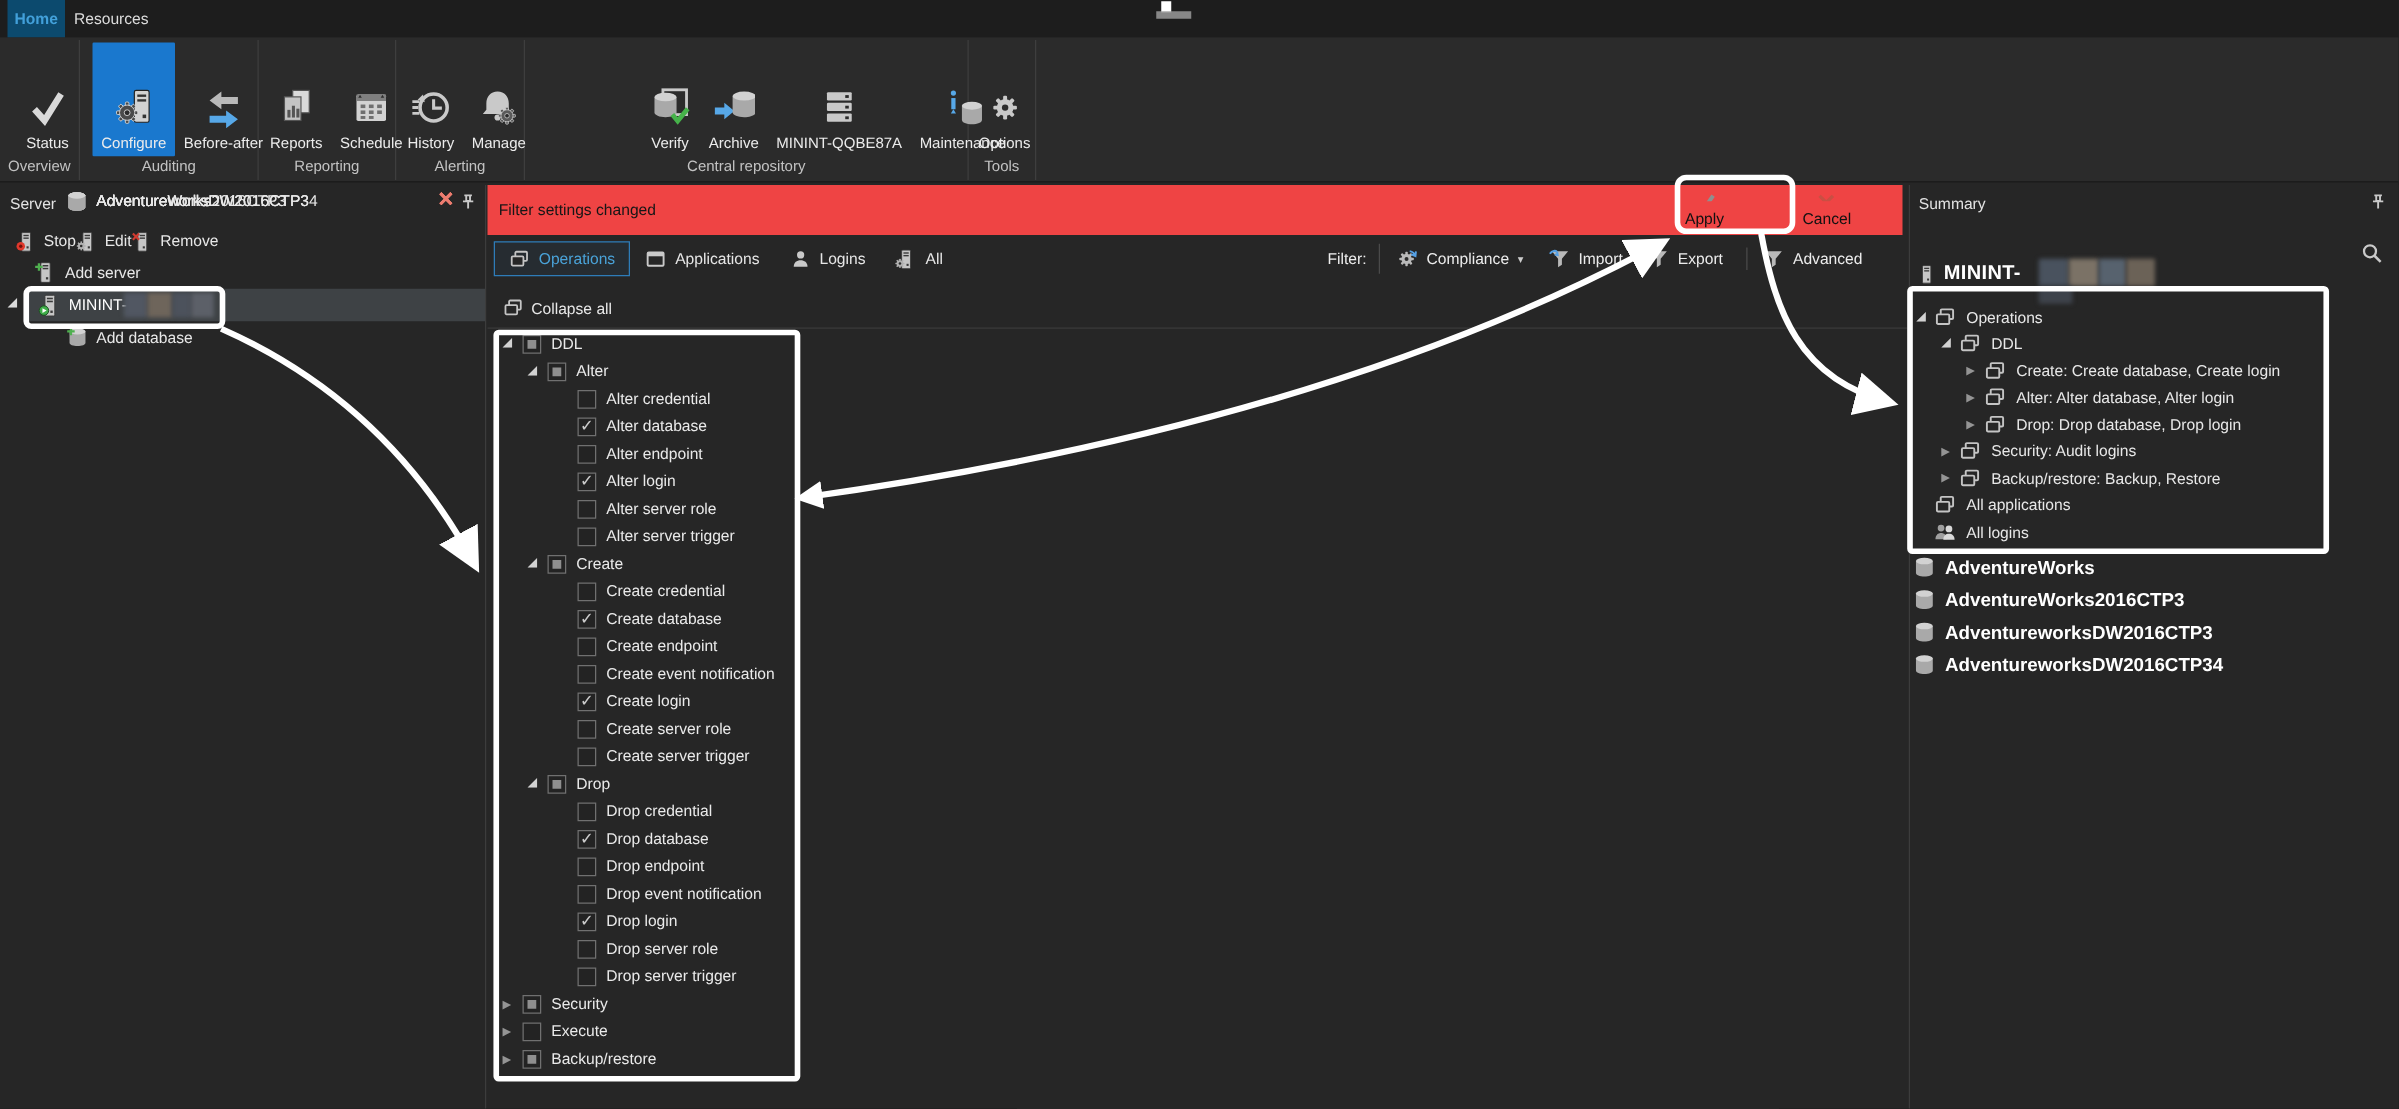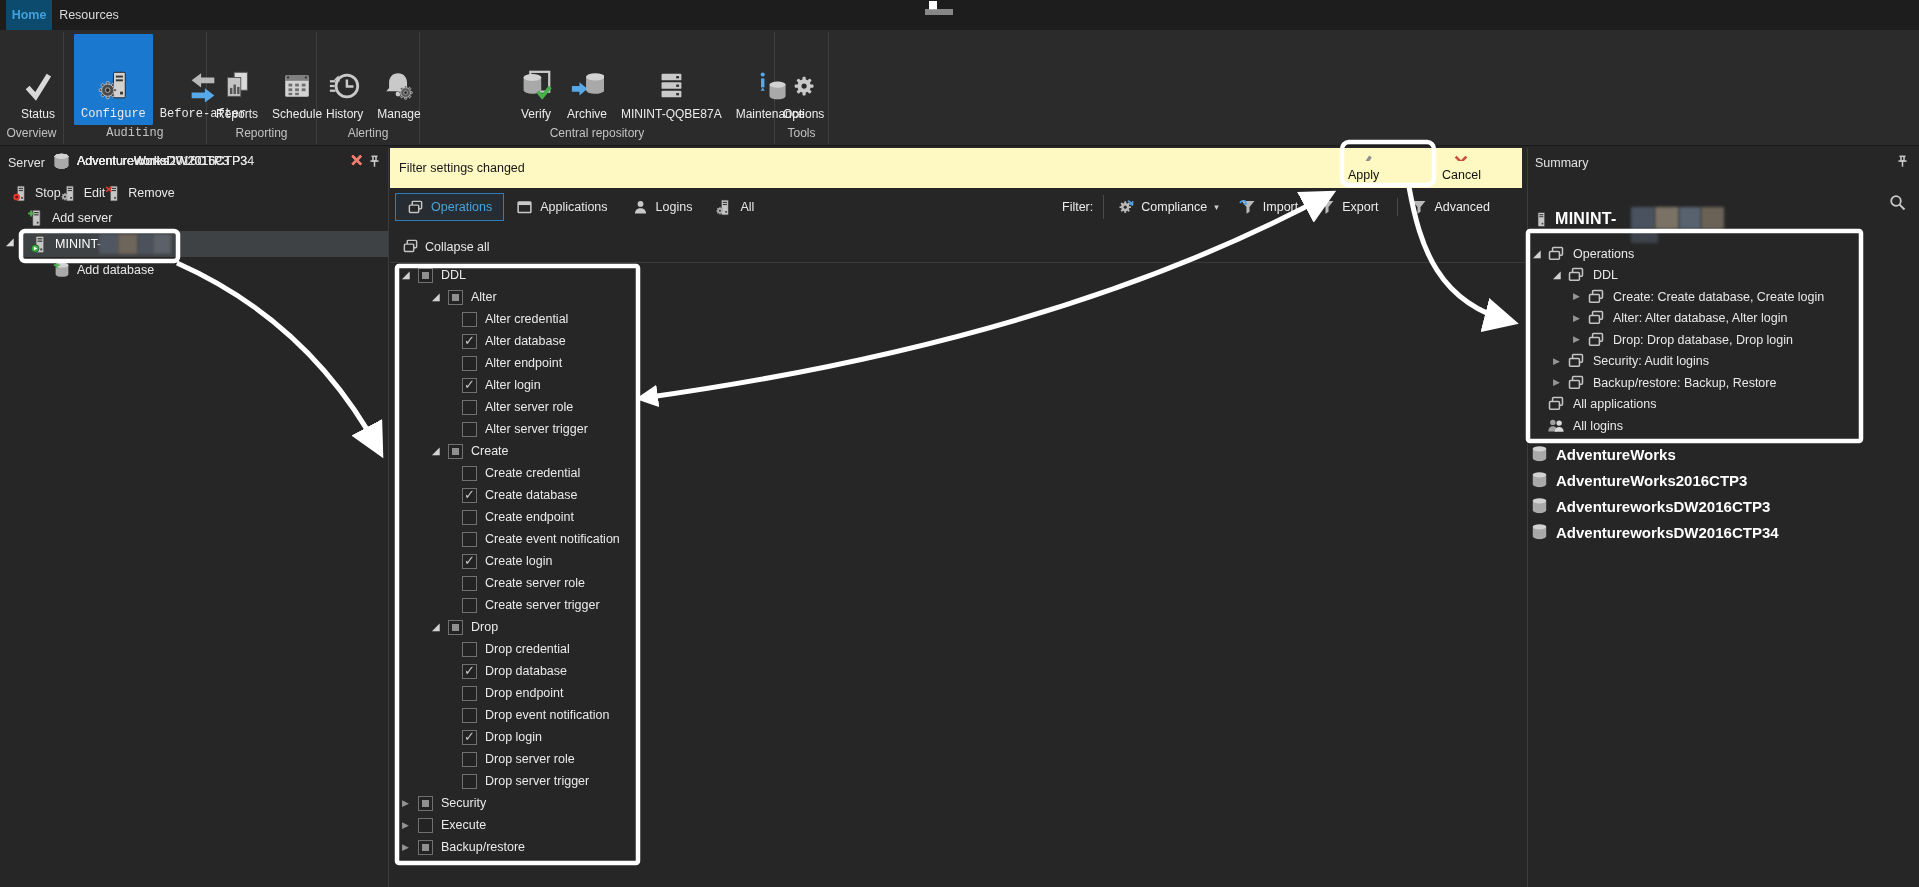--- a/index.html
+++ b/index.html
@@ -26,21 +26,21 @@
   .stool{position:absolute;left:0;top:32px;height:26px;display:flex;align-items:center;padding-left:12px;}
   .stbtn{display:flex;align-items:center;gap:6px;font-size:12.5px;color:#e8e8e8;cursor:pointer;}
   .stbtn svg{width:17px;height:19px;}
   .srow{position:absolute;left:0;width:389px;height:26px;display:flex;align-items:center;font-size:12.5px;cursor:pointer;}
   .srow .tic{flex:none;}
   .hl{position:absolute;left:20px;top:83px;width:368px;height:26px;background:#3e4245;}
   .sexp{position:absolute;left:6px;top:88px;font-size:10px;color:#dadada;}
   .blur{position:absolute;filter:blur(1.6px);border-radius:1px;}
   .dbx{position:absolute;left:350px;font-size:16px;font-weight:bold;color:#ec7c6f;cursor:pointer;line-height:26px;}
   
-  .banner{position:absolute;left:390px;top:148px;width:1132px;height:40px;background:#fef9c3;}
+  .banner{position:absolute;left:390px;top:148px;width:1132px;height:40px;background:#ef4444;}
   .bmsg{position:absolute;left:9px;top:0;line-height:40px;font-size:12.5px;color:#161616;}
   .bbtn{position:absolute;top:6px;height:28px;display:flex;align-items:center;gap:7px;font-size:12.5px;color:#111;cursor:pointer;flex-direction:column;}
   
   .midtabs{position:absolute;left:395px;top:192px;height:30px;display:flex;align-items:center;}
   .ftab{display:flex;align-items:center;gap:7px;height:28px;padding:0 11px;font-size:12.5px;color:#e6e6e6;cursor:pointer;border:1px solid transparent;box-sizing:border-box;}
   .ftab.active{border-color:#2e7cb8;color:#4aa3d9;background:rgba(40,100,150,0.10);}
   .ftab svg{width:17px;height:17px;}
   .filterbar{position:absolute;left:1062px;top:190px;height:34px;display:flex;align-items:center;gap:10px;}
   .flabel{font-size:12.5px;color:#ededed;}
   .vsep{width:1px;height:24px;background:#4a4a4a;}
@@ -48,21 +48,21 @@
   .fbtn svg{width:18px;height:18px;}
   .fbtn .caret{display:none;font-size:9px;color:#cdcdcd;margin-left:1px;}
   .fbtn.has-caret .caret{display:inline-block;}
   .fbtn.sepb{border-left:1px solid #4a4a4a;padding-left:12px;margin-left:2px;}
   
   .collapseall{position:absolute;left:402px;top:238px;display:flex;align-items:center;gap:6px;font-size:12.5px;color:#e8e8e8;cursor:pointer;}
   .collapseall svg{width:17px;height:17px;}
   .hline{position:absolute;left:390px;top:262px;width:1136px;height:1px;background:#3a3a3a;}
   #opsTree{position:absolute;left:390px;top:264px;width:250px;}
   .orow{height:22px;display:flex;align-items:center;font-size:12.5px;color:#eaeaea;cursor:pointer;}
-  .orow.lvl0{padding-left:12px;}.orow.lvl1{padding-left:32px;margin-left:10px;}.orow.lvl2{padding-left:56px;}
+  .orow.lvl0{padding-left:12px;}.orow.lvl1{padding-left:32px;}.orow.lvl2{padding-left:56px;}
   .exp{width:16px;flex:none;visibility:hidden;font-size:10px;color:#d2d2d2;line-height:1;}
   .exp.expanded{visibility:visible;}
   .exp.expanded::before{content:"◢";}
   .exp.collapsed{visibility:visible;font-size:9px;color:#949494;}
   .exp.collapsed::before{content:"▶";}
   .cb{width:15px;height:15px;border:1px solid #707070;background:#232323;box-sizing:border-box;position:relative;margin-right:8px;flex:none;}
   .cb.checked::after{content:"✓";position:absolute;left:1px;top:-2px;font-size:13px;color:#cbcbcb;}
   .cb.indeterminate::after{content:"";position:absolute;left:3px;top:3px;width:7px;height:7px;background:#8f8f8f;}
   
   #summaryPanel{left:1527px;width:392px;border-left:1px solid #3c3c3c;}
@@ -303,21 +303,21 @@
       <div class="rbtns" style="padding-left:14px;">
           <div class="rbtn">
             <svg class="ric">
               <use href="#i-status"></use>
             </svg>
             <span class="rlabel">Status</span>
           </div>
         </div>
       <div class="rgl">Overview</div>
     </div>
-    <div class="rgroup" style="left:64px;width:143px;font-family:Liberation Mono, monospace;">
+    <div class="rgroup" style="left:64px;width:143px;">
       <div class="rbtns" style="padding-left:10px;">
           <div class="rbtn active">
             <svg class="ric">
               <use href="#i-configure"></use>
             </svg>
             <span class="rlabel">Configure</span>
           </div>
           <div class="rbtn">
             <svg class="ric">
               <use href="#i-before-after"></use>

